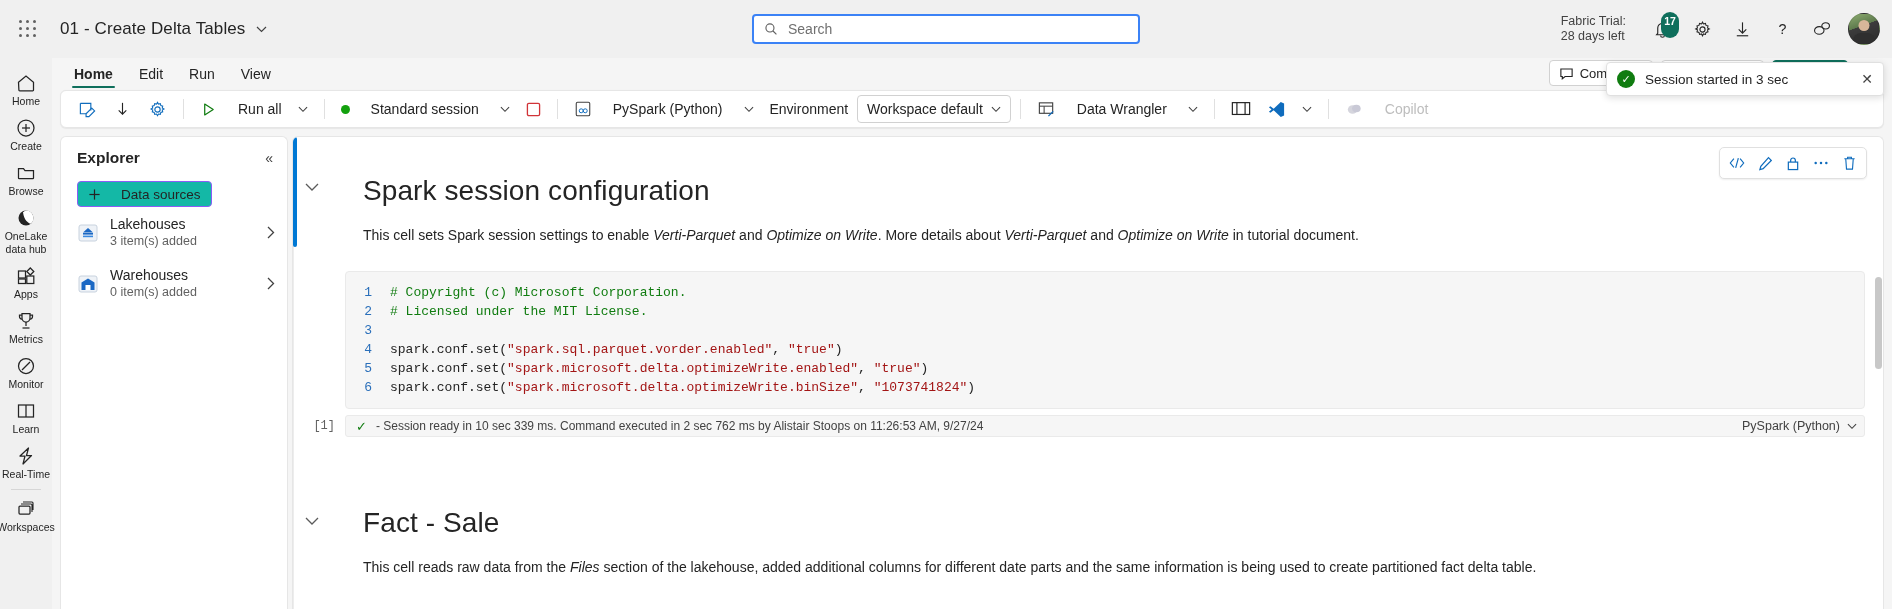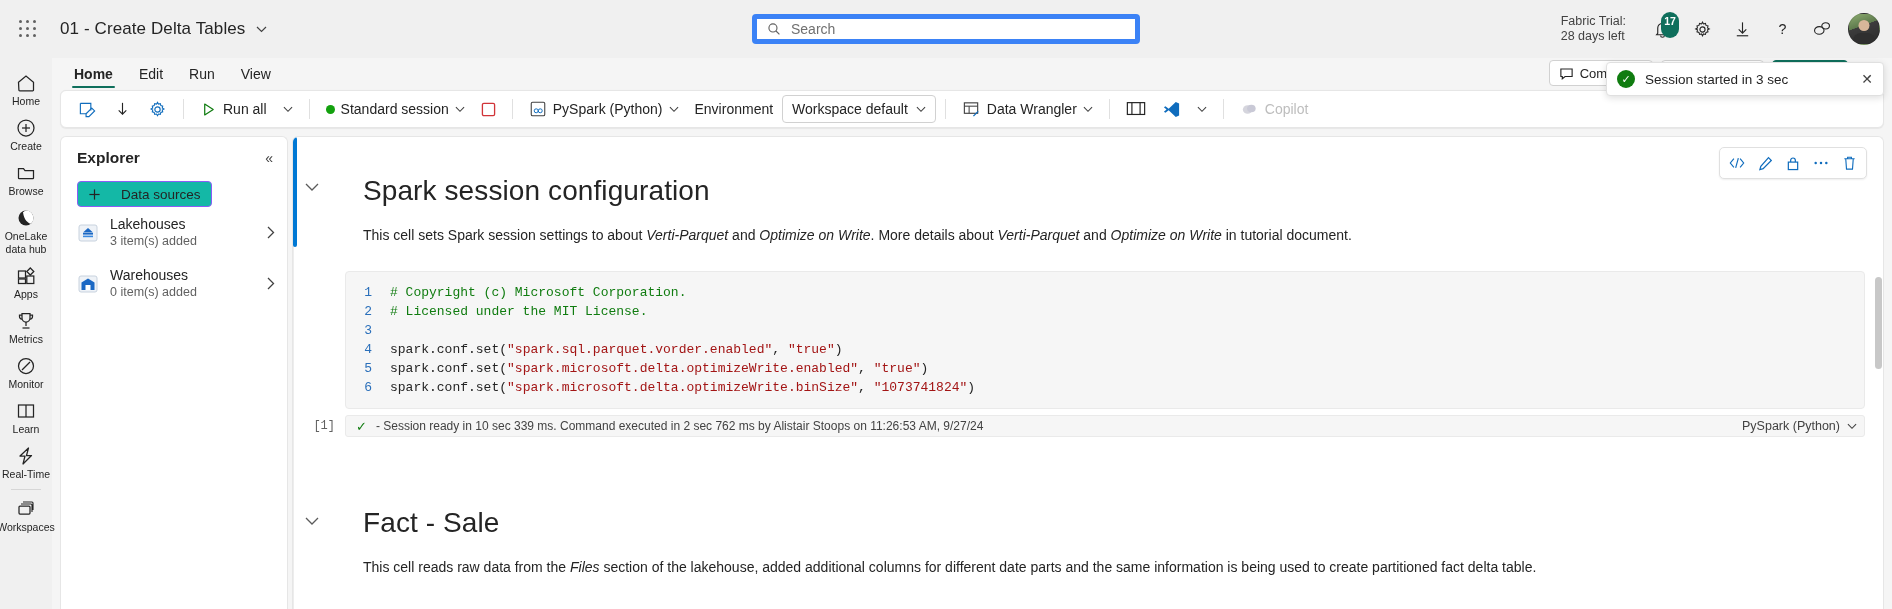--- a/index.html
+++ b/index.html
@@ -31,21 +31,21 @@
   .waffle i { background: #616161; border-radius: 50%; width:3px; height:3px; display:block; }
   .doc-title {
     font-size: 17px; color: #242424; letter-spacing: .1px;
   }
   .doc-title-wrap { display:flex; align-items:center; gap:11px; cursor:pointer; }
   .chev { color:#424242; font-size: 11px; line-height:1; }
 
   .search-wrap {
     position:absolute; left:50%; transform:translateX(-50%);
     width: 388px; height: 30px;
-    background:#fff; border:5px solid #3b82f6; border-radius:4px;
+    background:#fff; border:2px solid #3b82f6; border-radius:4px;
     display:flex; align-items:center; padding: 0 10px; gap:8px;
   }
   .search-wrap input {
     border:0; outline:0; flex:1; font-size:14px; font-family:inherit; color:#242424;
     background:transparent;
   }
   .search-wrap input::placeholder { color:#707070; }
 
   .top-right { margin-left:auto; display:flex; align-items:center; gap:0px; padding-right: 8px; }
   .trial { font-size:12.5px; color:#424242; line-height:15px; text-align:left; margin-right: 16px; }
@@ -110,21 +110,21 @@
   .pill.share { background:#0f6f5c; border-color:#0f6f5c; color:#fff; }
 
   
   .cmdbar {
     position:absolute; left:60px; top:90px; right:8px; height:38px;
     background:#fff; border:1px solid #e6e6e6; border-radius:6px;
     display:flex; align-items:center; padding:0 10px; gap:2px;
     box-shadow: 0 .5px 1px rgba(0,0,0,.06);
   }
   .cbtn {
-    display:flex; align-items:center; gap:6px; height:28px; padding:0 7px;
+    display:flex; align-items:center; gap:21px; height:28px; padding:0 7px;
     border-radius:4px; cursor:pointer; font-size:14px; color:#242424; white-space:nowrap;
   }
   .cbtn.disabled { color:#bdbdbd; cursor:default; }
   .vsep { width:1px; height:20px; background:#e0e0e0; margin:0 7px; }
   .dot-green { width:9px; height:9px; border-radius:50%; background:#13a10e; display:inline-block; }
   .wsdefault {
     border:1px solid #d1d1d1; border-radius:4px; height:28px; display:flex; align-items:center;
     gap:8px; padding:0 9px; font-size:14px; cursor:pointer;
   }
 
@@ -616,21 +616,21 @@
             <path d="M2.5 4h11M6 4V2.4h4V4M4 4l.8 11h6.4L12 4z" fill="none" stroke="#0f6cbd" stroke-width="1.2"></path>
           </svg>
       </div>
     </div>
 
     <div class="md-block">
       <svg class="collapse-chev" width="14" height="9" viewBox="0 0 14 9" style="top:46px">
           <path d="M1 1l6 6 6-6" stroke="#5b5b5b" stroke-width="1.3" fill="none"></path>
         </svg>
       <h1 class="md-h1">Spark session configuration</h1>
-      <p class="md-p" id="p1"><span>This cell sets Spark session settings to about </span><i>Verti-Parquet</i><span> and </span><i>Optimize on Write</i><span>. More details about </span><i>Verti-Parquet</i><span> and </span><i>Optimize on Write</i><span> in tutorial document.</span></p>
+      <p class="md-p" id="p1"><span>This cell sets Spark session settings to enable </span><i>Verti-Parquet</i><span> and </span><i>Optimize on Write</i><span>. More details about </span><i>Verti-Parquet</i><span> and </span><i>Optimize on Write</i><span> in tutorial document.</span></p>
     </div>
 
     <div class="code-wrap">
       <div class="code-box" id="code1">
           <div class="cline"><span class="lnum">1</span><span class="ctext"><span class="c-comment"># Copyright (c) Microsoft Corporation.</span></span></div>
           <div class="cline"><span class="lnum">2</span><span class="ctext"><span class="c-comment"># Licensed under the MIT License.</span></span></div>
           <div class="cline"><span class="lnum">3</span><span class="ctext"><span class="c-plain"></span></span></div>
           <div class="cline"><span class="lnum">4</span><span class="ctext"><span class="c-plain">spark.conf.set(</span><span class="c-str">"spark.sql.parquet.vorder.enabled"</span><span class="c-plain">, </span><span class="c-str">"true"</span><span class="c-plain">)</span></span></div>
           <div class="cline"><span class="lnum">5</span><span class="ctext"><span class="c-plain">spark.conf.set(</span><span class="c-str">"spark.microsoft.delta.optimizeWrite.enabled"</span><span class="c-plain">, </span><span class="c-str">"true"</span><span class="c-plain">)</span></span></div>
           <div class="cline"><span class="lnum">6</span><span class="ctext"><span class="c-plain">spark.conf.set(</span><span class="c-str">"spark.microsoft.delta.optimizeWrite.binSize"</span><span class="c-plain">, </span><span class="c-str">"1073741824"</span><span class="c-plain">)</span></span></div>

